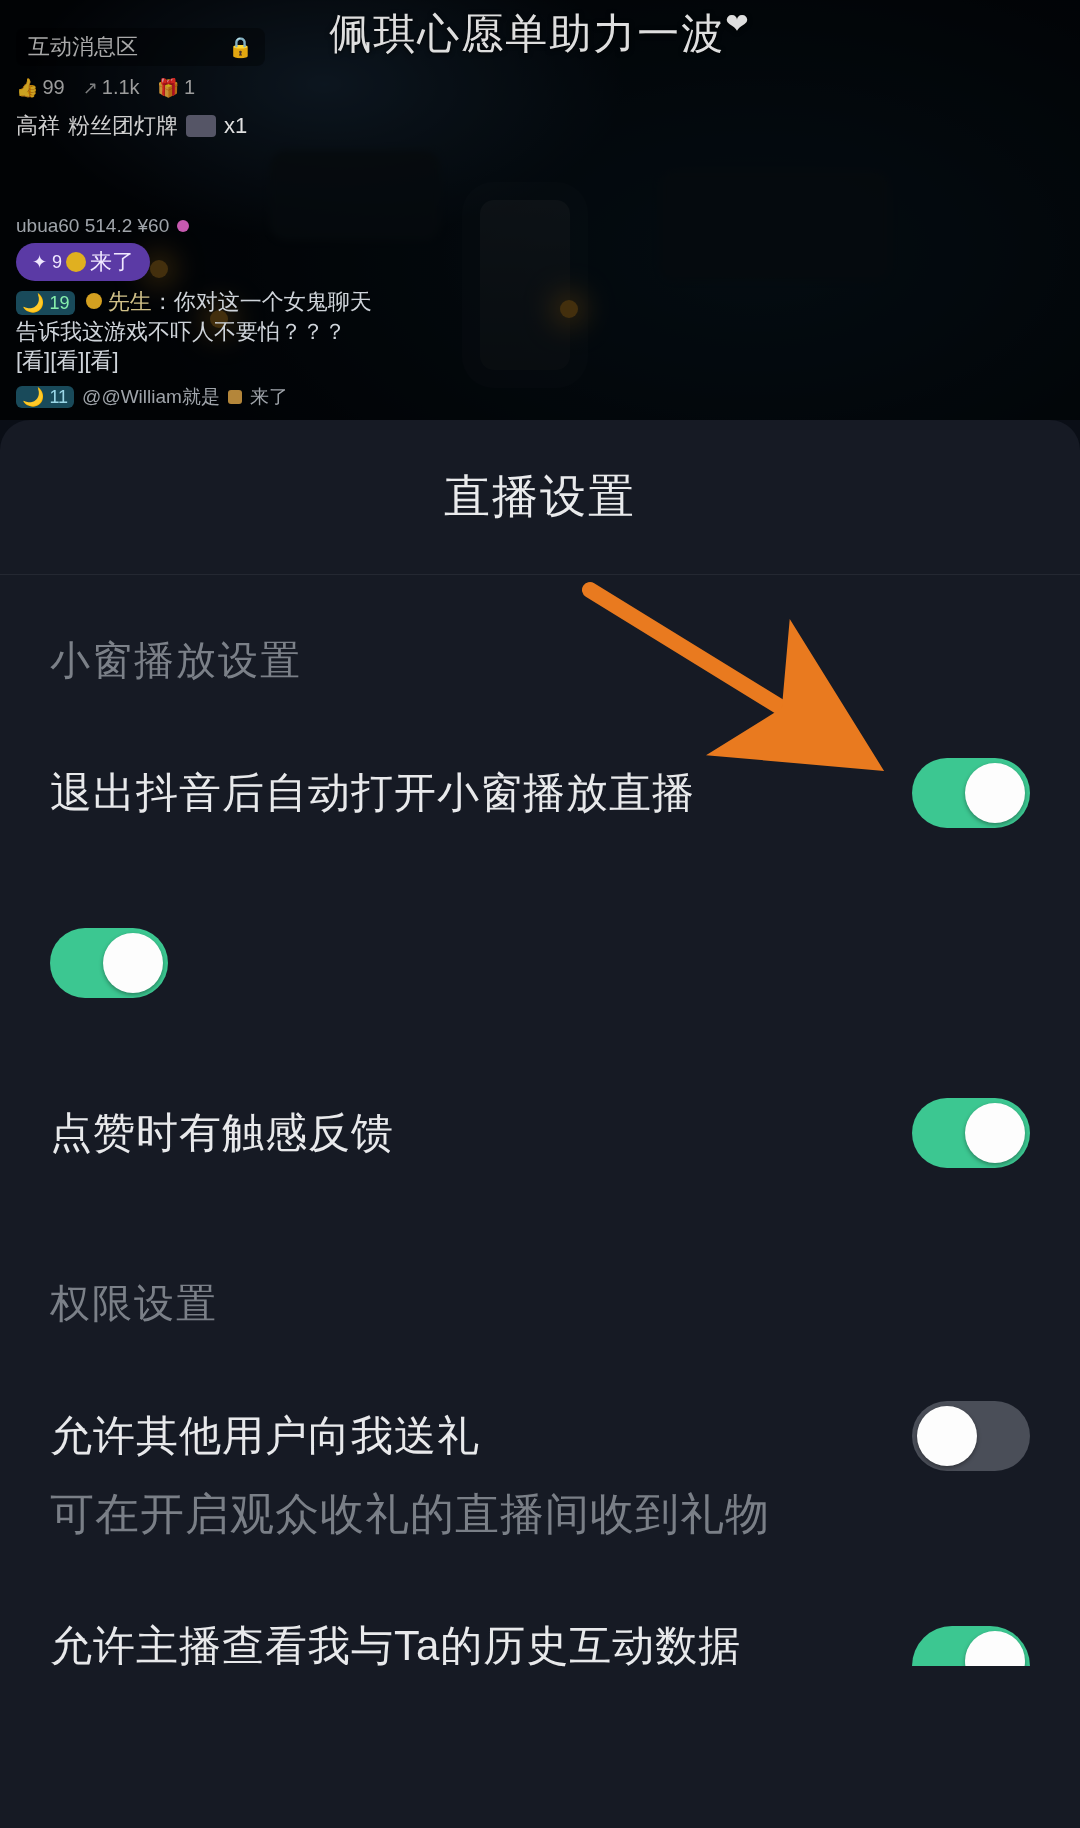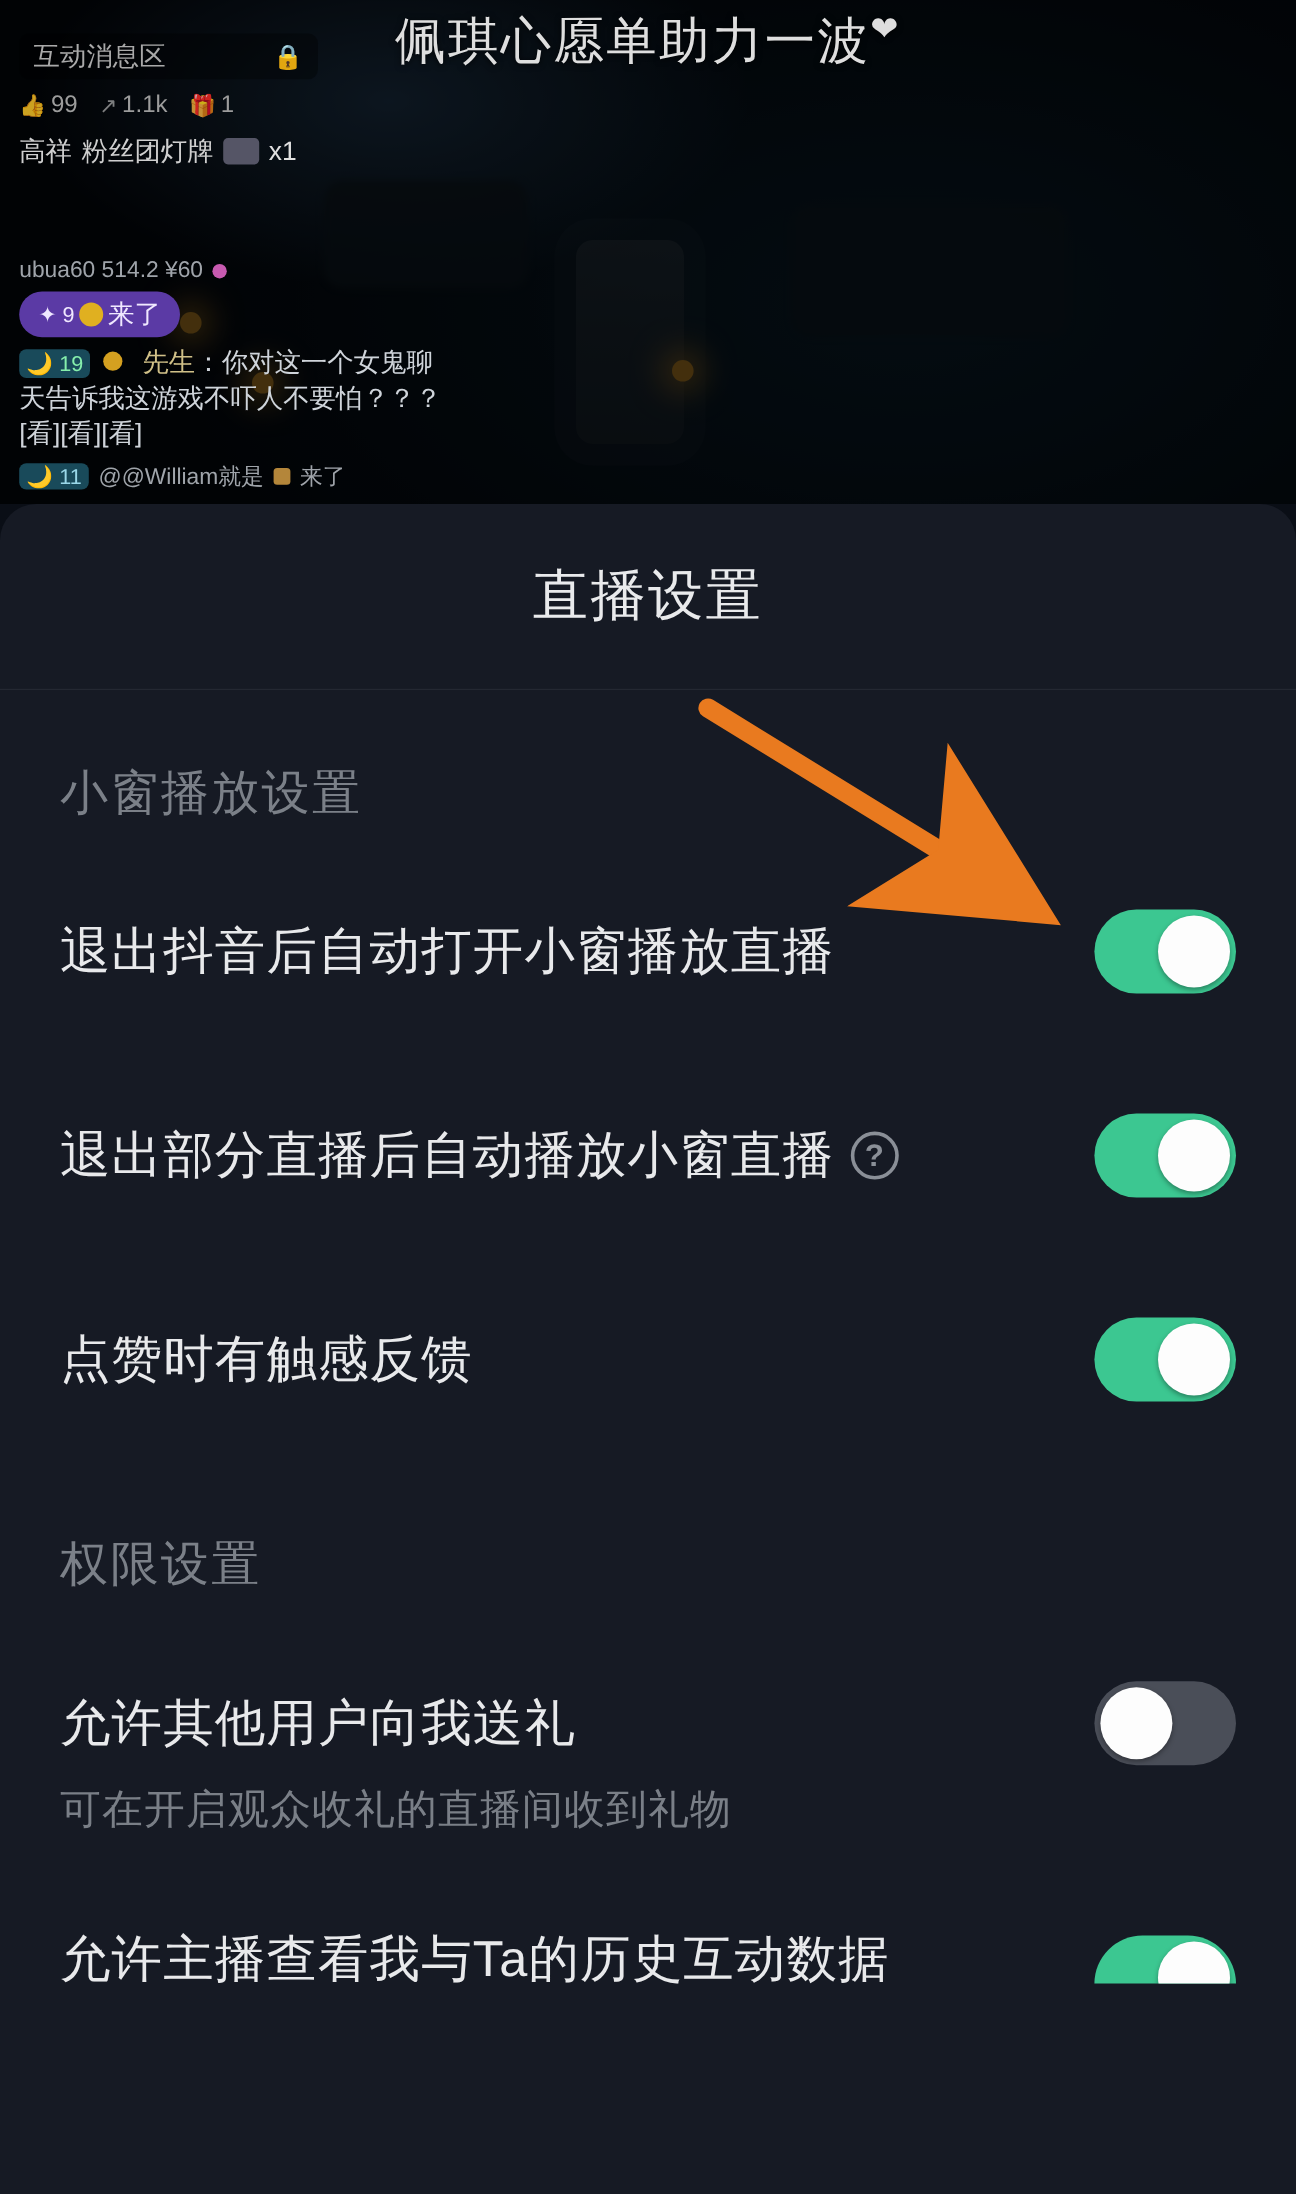--- a/index.html
+++ b/index.html
@@ -111,21 +111,21 @@
       background:#e0b020;display:inline-block;}
 
     .chat-block{
       margin-top:6px; font-size:22px; color:#cfd4da; line-height:1.35;
       max-width:360px;
     }
     .chat-block .lvl{
       display:inline-block;background:#194a5a;border-radius:6px;
       padding:0 6px;font-size:18px;color:#86efac;margin-right:4px;
     }
-    .chat-block .uname{color:#d0c088;margin-left:11px;}
+    .chat-block .uname{color:#d0c088;}
 
     
     .sheet{
       position:absolute; left:0; right:0; top:420px; bottom:0;
       background:#161a24;
       border-radius:30px 30px 0 0;
       z-index:5;
       padding:0 0 0 0;
     }
     .sheet-header{
@@ -274,24 +274,20 @@
   <div class="section-title">小窗播放设置</div>
 
   <div class="row">
     <div class="label">退出抖音后自动打开小窗播放直播</div>
     <div class="switch on">
         <div class="knob"></div>
       </div>
   </div>
 
   <div class="row">
-    <div class="label">
-      <span>退出部分直播后自动播放小窗直播</span>
-      <span class="help-ico">?</span>
-    </div>
     <div class="switch on">
         <div class="knob"></div>
       </div>
   </div>
 
 
   <div class="row">
     <div class="label">点赞时有触感反馈</div>
     <div class="switch on">
         <div class="knob"></div>
@@ -299,21 +295,21 @@
   </div>
 
   <div class="section-title">权限设置</div>
 
   <div class="row" style="padding-bottom:14px">
     <div class="label">允许其他用户向我送礼</div>
     <div class="switch off">
         <div class="knob"></div>
       </div>
   </div>
-  <div class="desc" style="font-size:34px;color:#7a7f87;padding:0 50px 24px 50px;letter-spacing:1px;">可在开启观众收礼的直播间收到礼物</div>
+  <div class="desc" style="font-size:44px;color:#7a7f87;padding:0 50px 24px 50px;letter-spacing:1px;">可在开启观众收礼的直播间收到礼物</div>
 
   <div class="row" style="padding-bottom:0">
     <div class="label">允许主播查看我与Ta的历史互动数据</div>
     <div class="switch on partial">
         <div class="knob"></div>
       </div>
   </div>
 </div>
 
 <svg class="arrow" width="320" height="220" viewBox="0 0 320 220">

